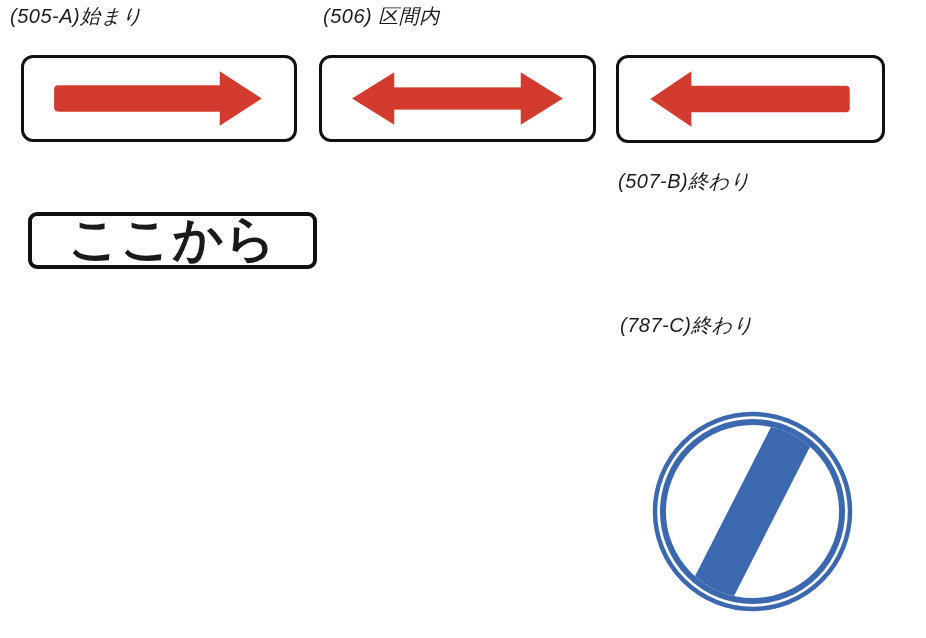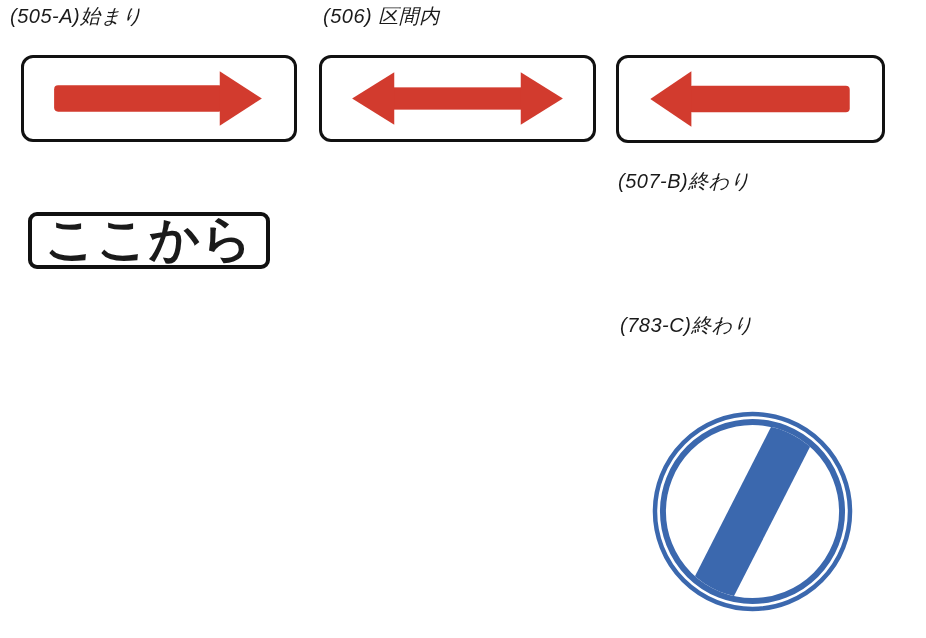--- a/index.html
+++ b/index.html
@@ -53,25 +53,25 @@
 
   <div class="plate" style="left:616px;top:55px;width:269px;height:88px">
     <svg viewBox="0 0 269 80" preserveAspectRatio="none">
       <rect x="71" y="27" width="165" height="26" rx="4" style="fill:var(--red)"></rect>
       <polygon points="74,13 32,40 74,67" style="fill:var(--red)"></polygon>
     </svg>
   </div>
 
   <div class="lbl" style="left:618px;top:170px">(507-B)終わり</div>
 
-  <div class="plate textplate" style="left:28px;top:212px;width:242px;height:57px">
+  <div class="plate textplate" style="left:28px;top:212px;width:289px;height:57px">
     <span>ここから</span>
   </div>
 
-  <div class="lbl" style="left:620px;top:314px">(783-C)終わり</div>
+  <div class="lbl" style="left:620px;top:314px">(787-C)終わり</div>
 
   <div class="endcircle" style="left:652px;top:411px;width:201px;height:201px">
     <svg viewBox="0 0 202 202">
       <defs>
         <clipPath id="innerFace">
             <circle cx="101" cy="101" r="87"></circle>
           </clipPath>
       </defs>
       <circle cx="101" cy="101" r="98" fill="none" style="stroke:var(--blue)" stroke-width="4.5"></circle>
       <circle cx="101" cy="101" r="90" fill="none" style="stroke:var(--blue)" stroke-width="6"></circle>

